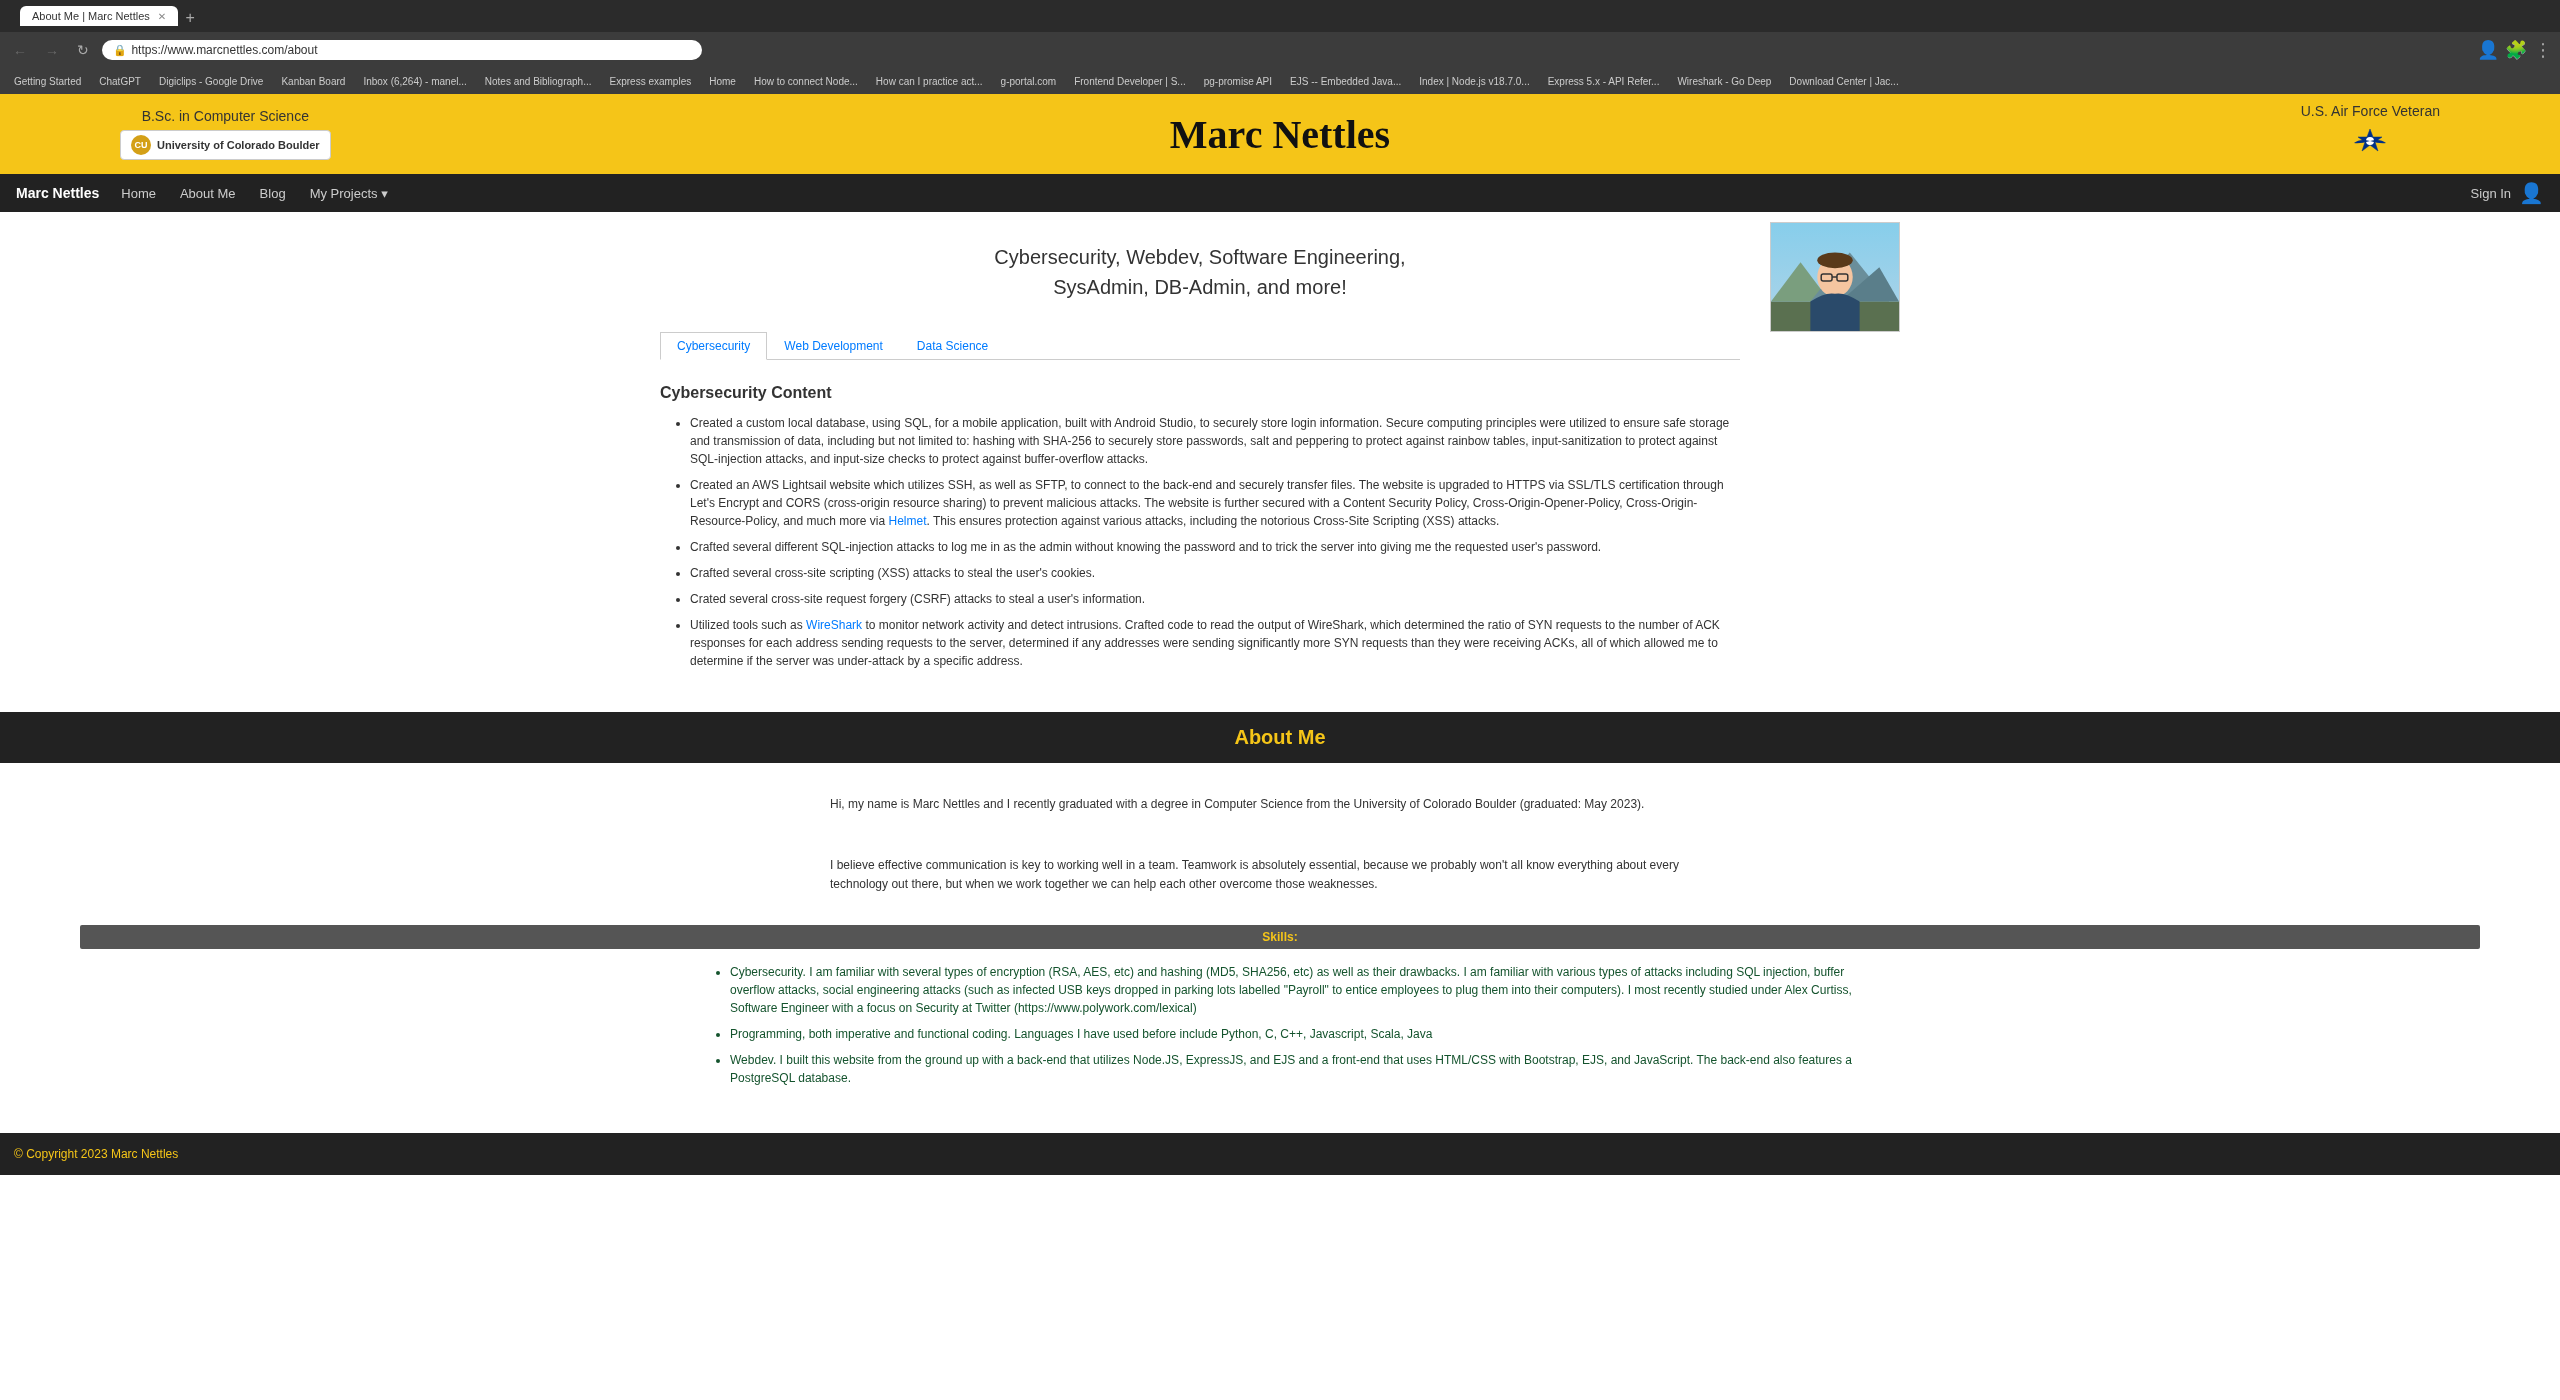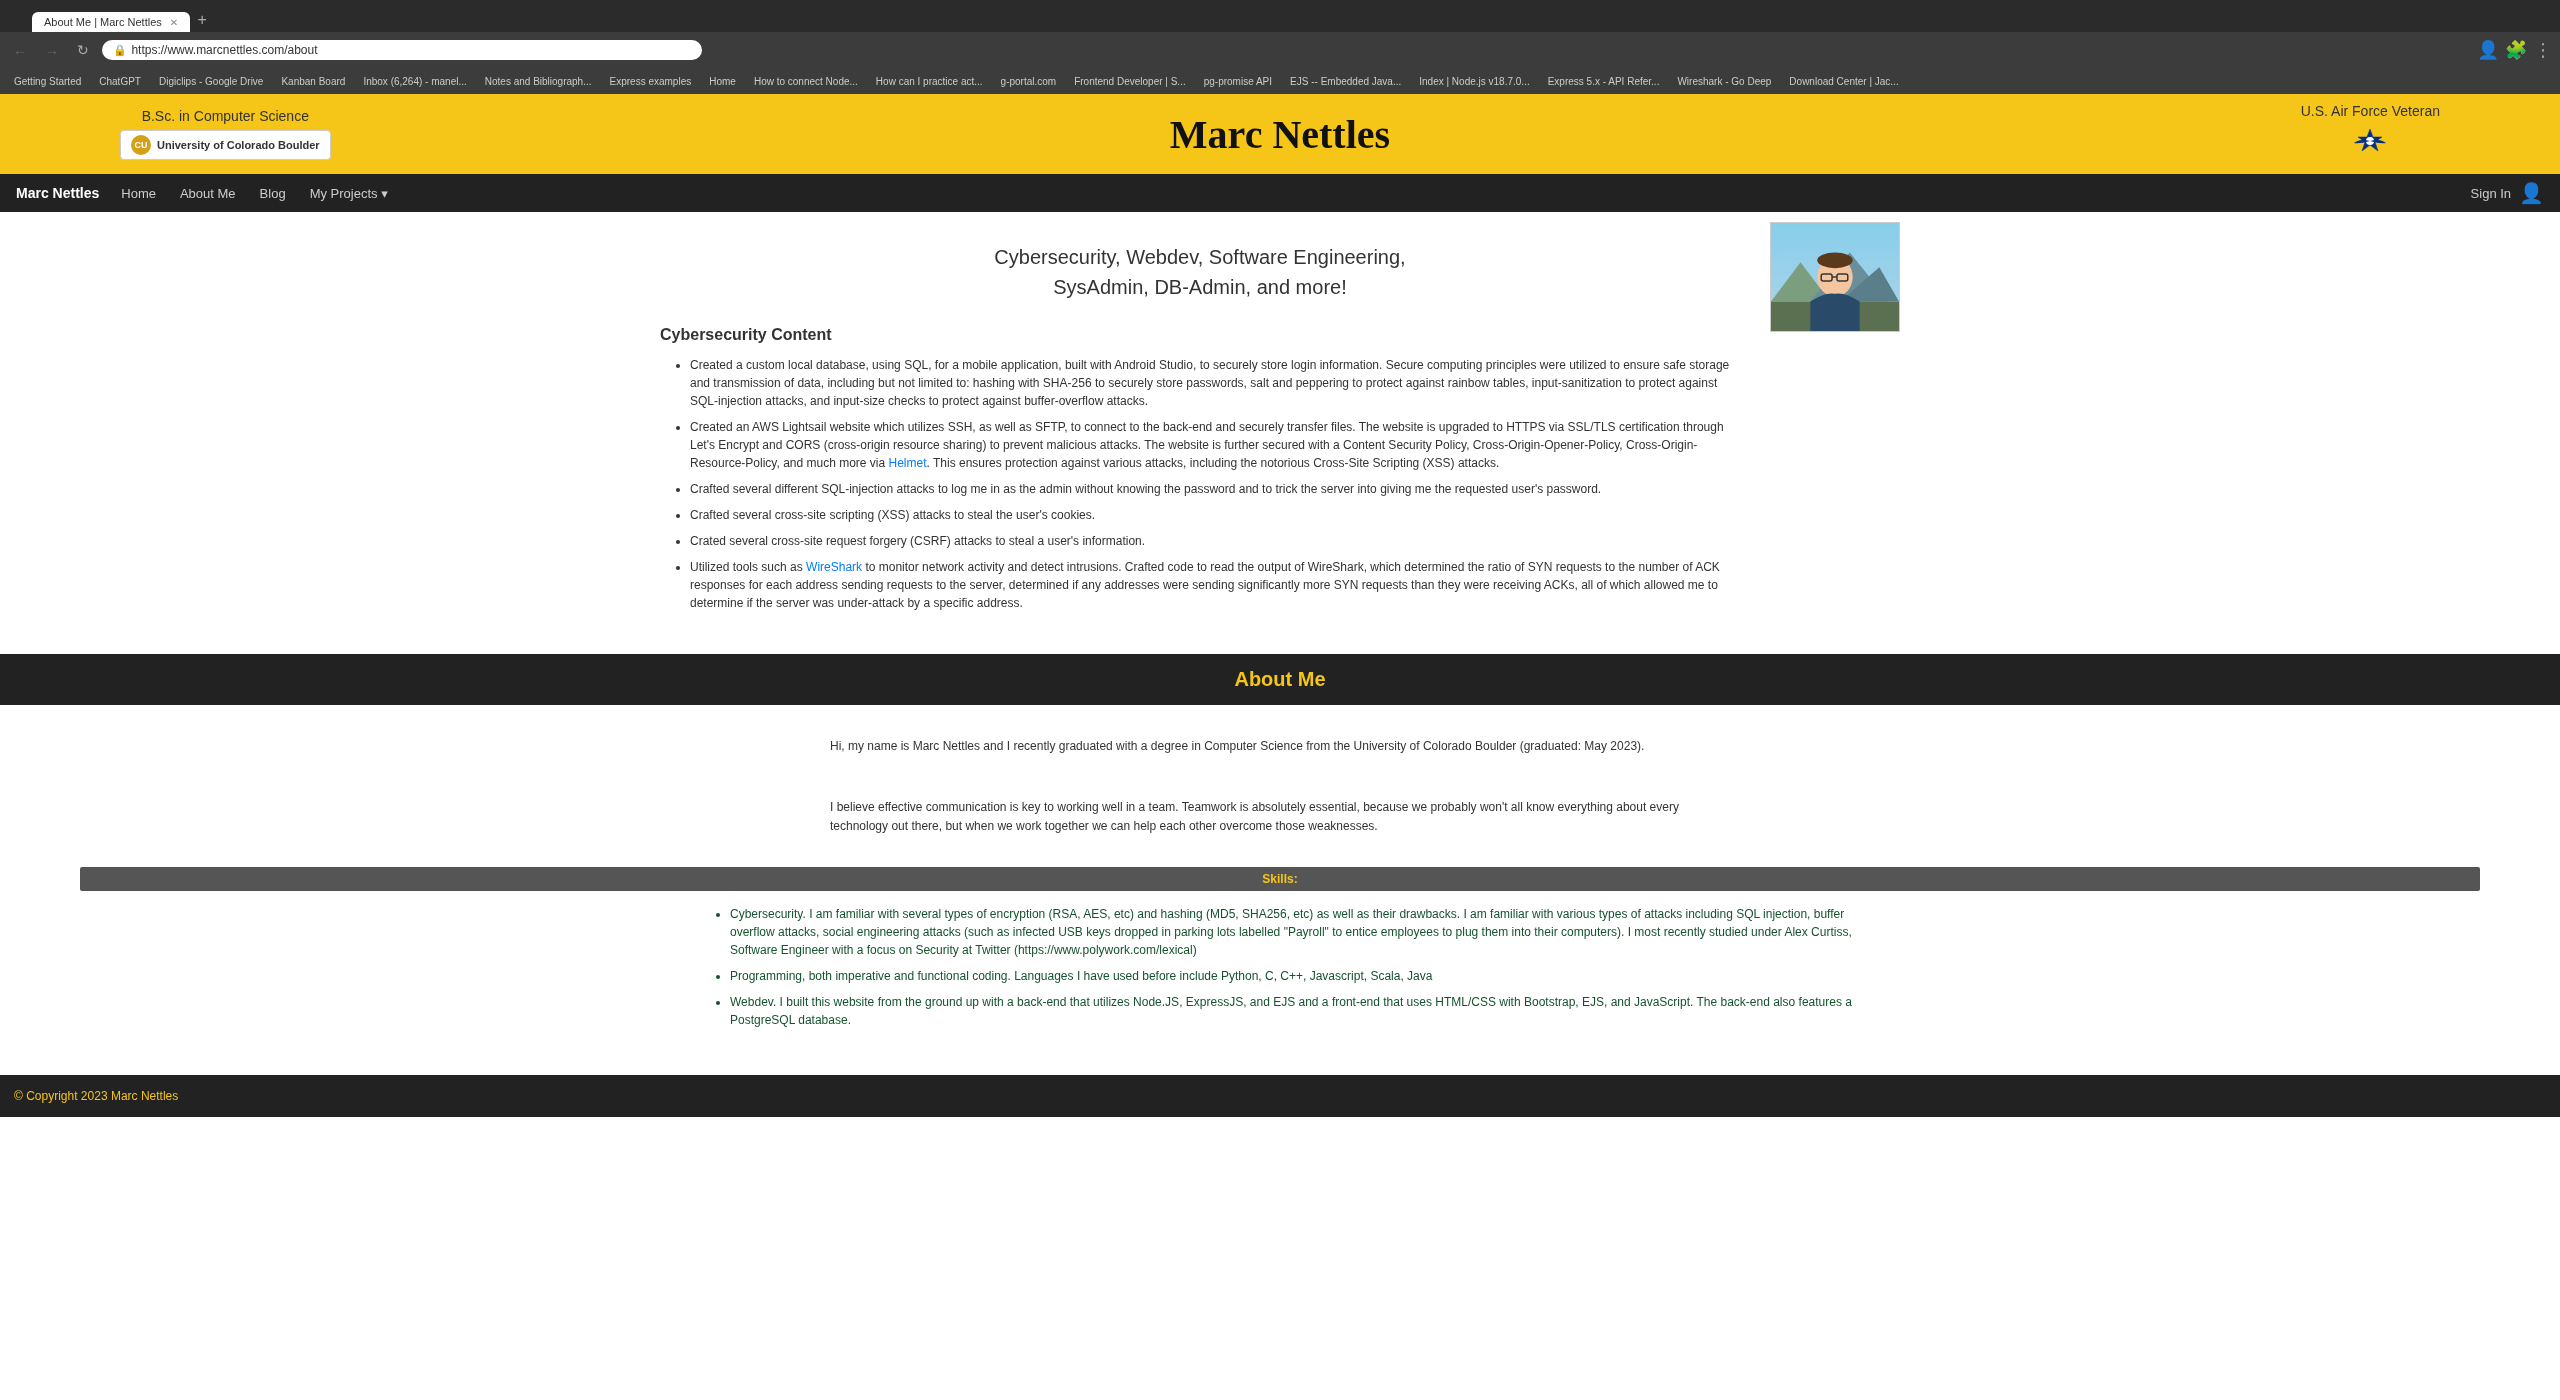--- a/index.html
+++ b/index.html
@@ -1,20 +1,20 @@
 <!DOCTYPE html>
 <html><head>
   <meta charset="utf-8">
   <style>
     * { margin: 0; padding: 0; box-sizing: border-box; }
     body { font-family: Arial, sans-serif; font-size: 13px; background: #fff; color: #333; }
 
     
     .browser-chrome { background: #3c3c3c; width: 100%; }
-    .browser-tabs { background: #2b2b2b; display: flex; align-items: flex-end; padding: 6px 0 0 16px; height: 32px; }
+    .browser-tabs { background: #2b2b2b; display: flex; align-items: flex-start; padding: 6px 0 0 4px; height: 32px; }
     .browser-tab { background: #3c3c3c; color: #ccc; padding: 4px 12px; border-radius: 6px 6px 0 0; font-size: 11px; display: flex; align-items: center; gap: 8px; max-width: 220px; }
     .browser-tab.active { background: #fff; color: #333; }
     .tab-close { font-size: 10px; cursor: pointer; color: #888; }
     .browser-toolbar { background: #3c3c3c; display: flex; align-items: center; padding: 4px 8px; gap: 8px; height: 36px; }
     .nav-btn { color: #aaa; font-size: 14px; cursor: pointer; background: none; border: none; padding: 2px 5px; }
     .nav-btn:disabled { opacity: 0.4; }
     .address-bar { flex: 1; background: #fff; border-radius: 20px; padding: 3px 12px; font-size: 12px; color: #333; display: flex; align-items: center; gap: 4px; max-width: 600px; }
     .bookmarks-bar { background: #3c3c3c; display: flex; align-items: center; padding: 2px 8px; gap: 6px; height: 26px; overflow: hidden; }
     .bookmark-item { color: #ccc; font-size: 10px; padding: 1px 6px; border-radius: 3px; cursor: pointer; white-space: nowrap; }
 
@@ -197,20 +197,33 @@
     </div>
   </div>
 
   <div class="hero-text" style="padding: 30px 160px 10px 0; text-align:center;">
     <h2 style="font-size:20px; font-weight:normal; color:#333; line-height:1.5;">
       <span>Cybersecurity, Webdev, Software Engineering,</span><br>
       <span>SysAdmin, DB-Admin, and more!</span>
     </h2>
   </div>
 
+  <div class="tabs-container" style="margin-top:20px; padding-right:160px;">
+    <div class="tabs">
+      <div class="tab active">
+        <span>Cybersecurity</span>
+      </div>
+      <div class="tab">
+        <span>Web Development</span>
+      </div>
+      <div class="tab">
+        <span>Data Science</span>
+      </div>
+    </div>
+  </div>
 
   <div class="content-section" style="padding: 14px 0; padding-right:160px;">
     <div class="content-title">Cybersecurity Content</div>
     <ul class="content-list">
       <li>
         Created a custom local database, using SQL, for a mobile application, built with Android Studio, to securely store login information. Secure computing principles were utilized to ensure safe storage and transmission of data, including but not limited to: hashing with SHA-256 to securely store passwords, salt and peppering to protect against rainbow tables, input-sanitization to protect against SQL-injection attacks, and input-size checks to protect against buffer-overflow attacks.
       </li>
       <li>
         Created an AWS Lightsail website which utilizes SSH, as well as SFTP, to connect to the back-end and securely transfer files. The website is upgraded to HTTPS via SSL/TLS certification through Let's Encrypt and CORS (cross-origin resource sharing) to prevent malicious attacks. The website is further secured with a Content Security Policy, Cross-Origin-Opener-Policy, Cross-Origin-Resource-Policy, and much more via <a href="#">Helmet</a>. This ensures protection against various attacks, including the notorious Cross-Site Scripting (XSS) attacks.
       </li>

